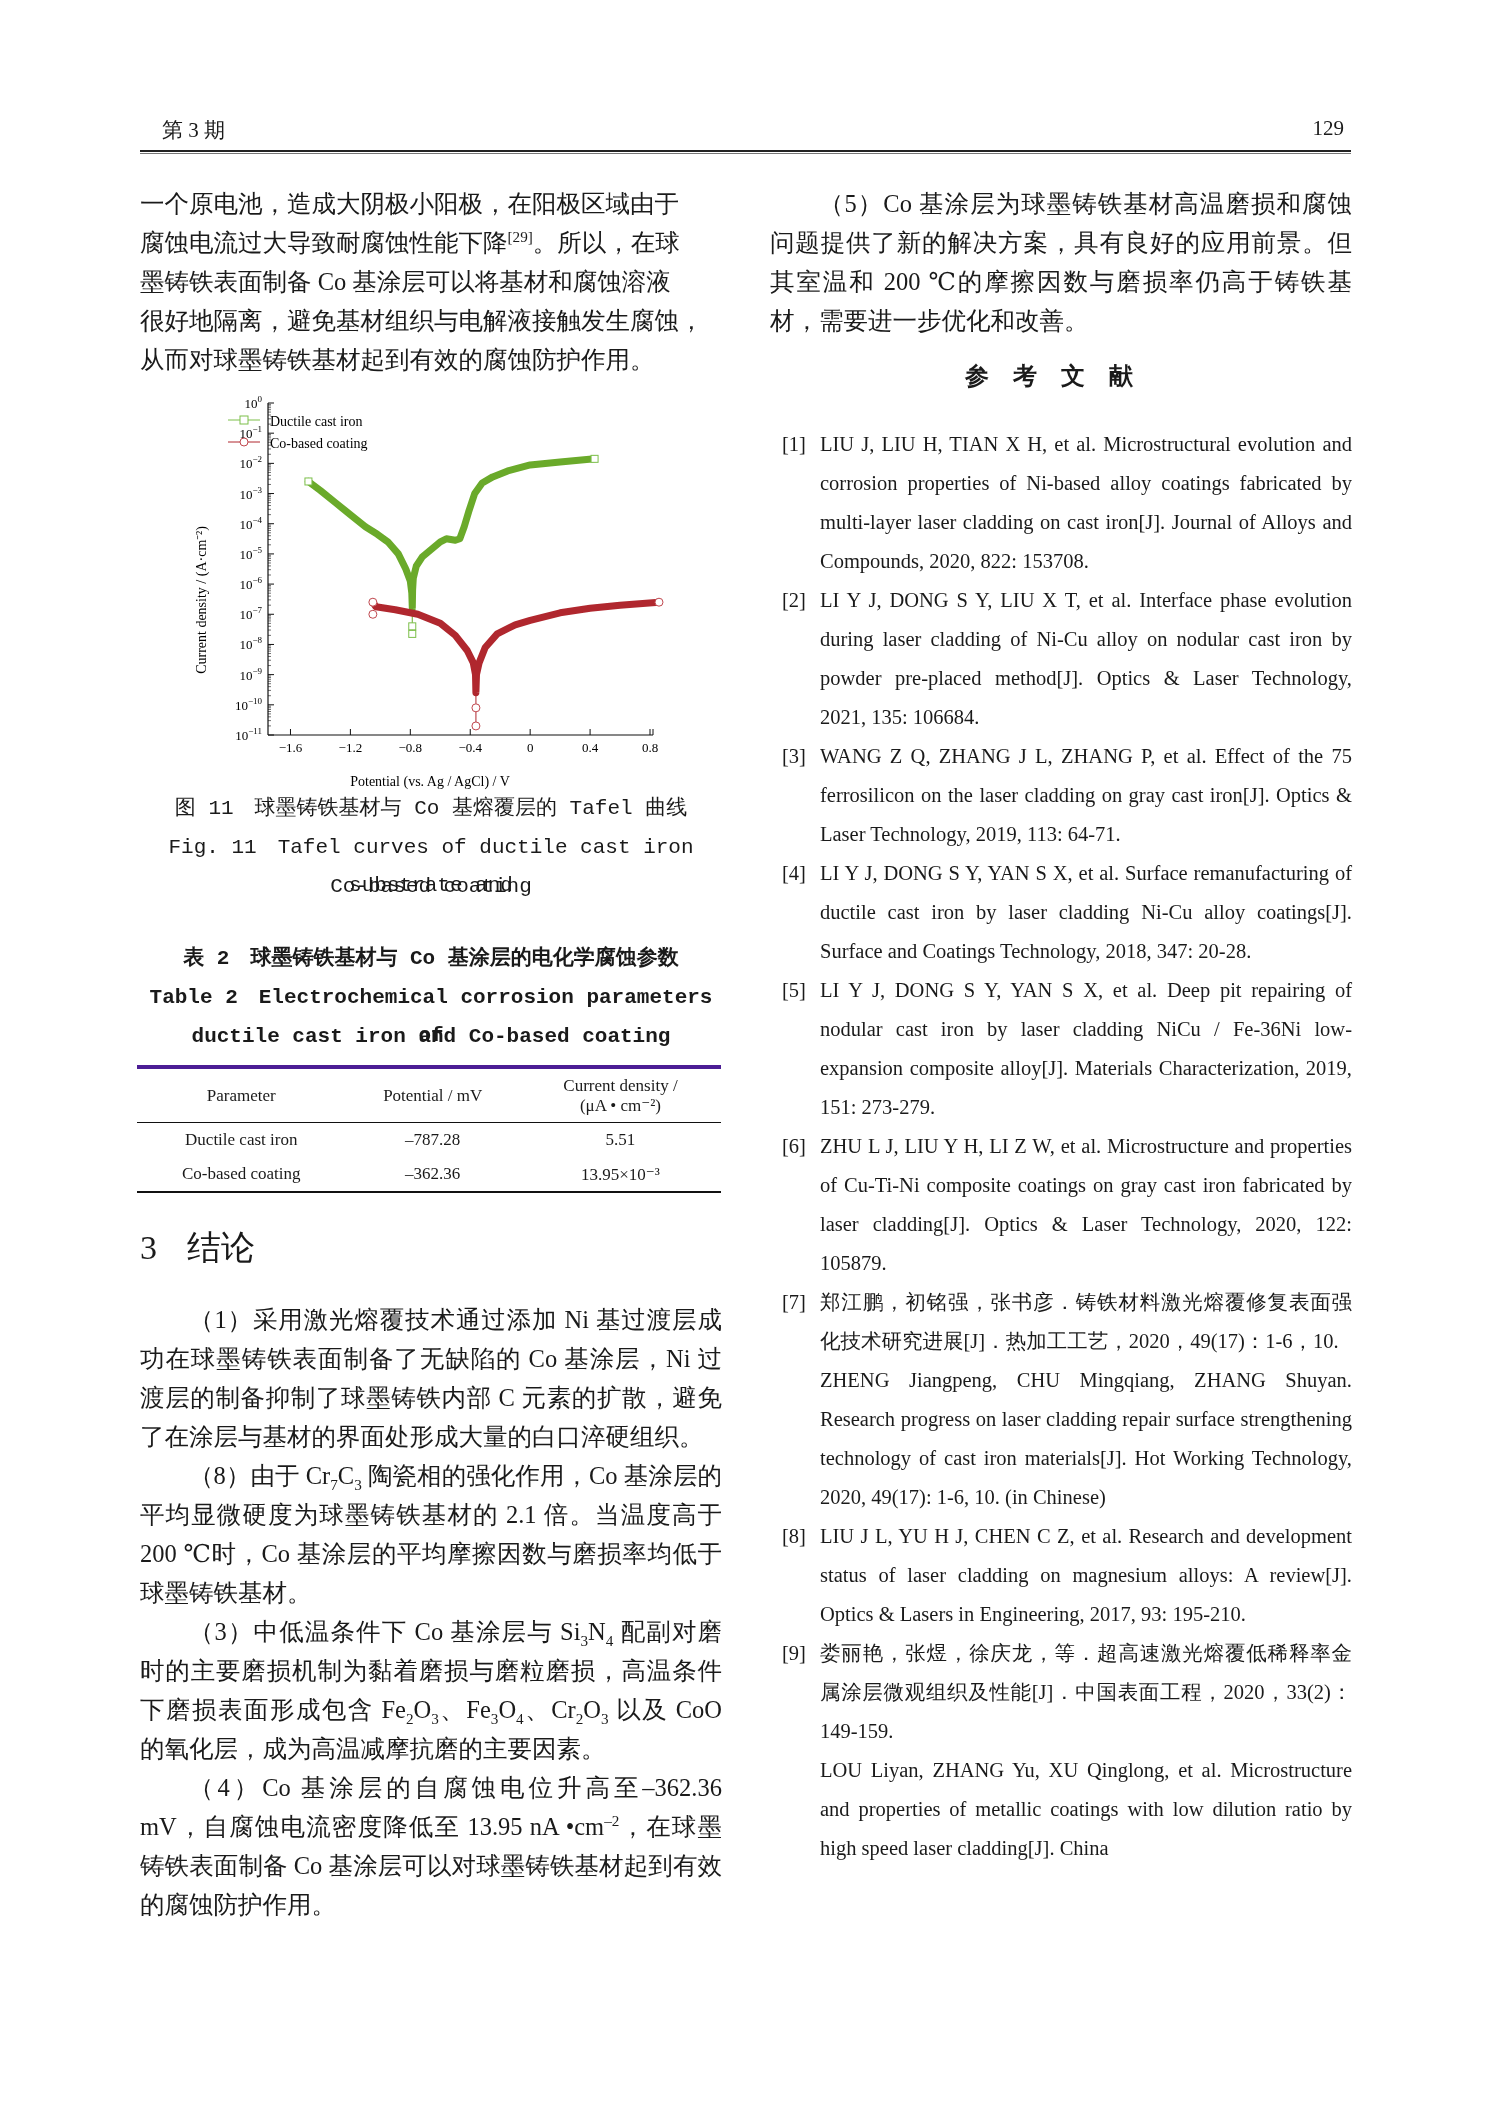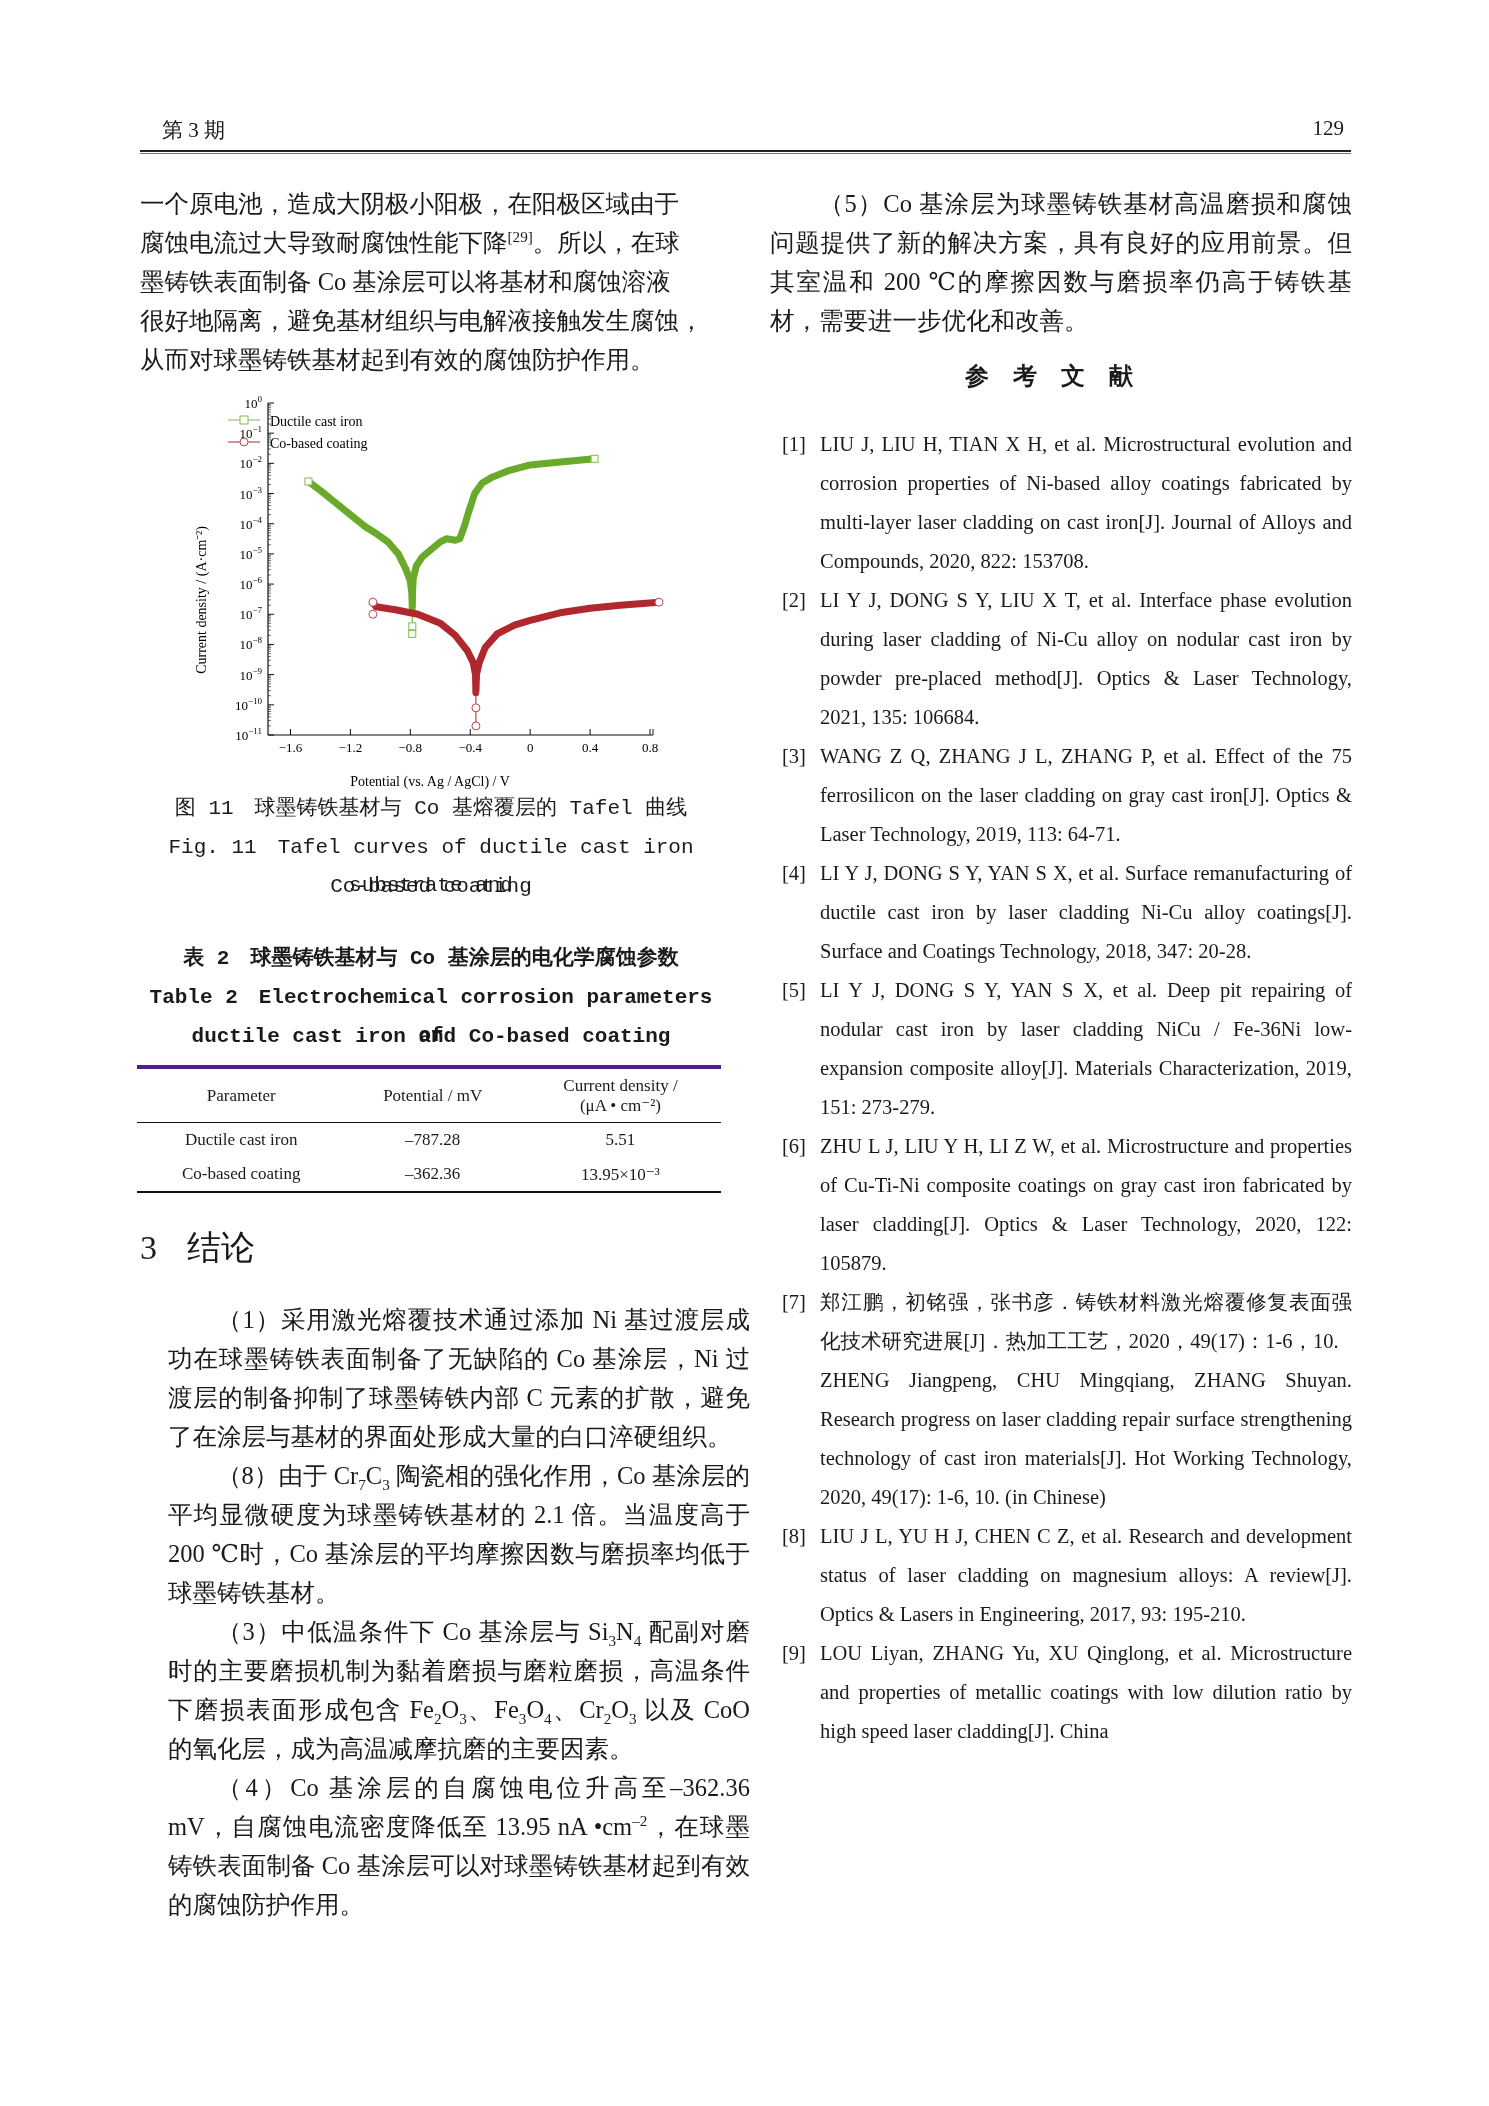--- a/index.html
+++ b/index.html
@@ -249,21 +249,21 @@
       <td>–362.36</td>
       <td>13.95×10⁻³</td>
     </tr>
   </tbody>
 </table>
 
 <div class="sec-title">
   <span class="num">3</span><span>结论</span>
 </div>
 
-<div class="col left-col" style="top:1300px;margin-left:28px;">
+<div class="col left-col" style="top:1300px;">
   <p class="indent">（1）采用激光熔覆技术通过添加 Ni 基过渡层成功在球墨铸铁表面制备了无缺陷的 Co 基涂层，Ni 过渡层的制备抑制了球墨铸铁内部 C 元素的扩散，避免了在涂层与基材的界面处形成大量的白口淬硬组织。</p>
   <p class="indent"><span>（8）由于 Cr</span><sub>7</sub><span>C</span><sub>3</sub><span> 陶瓷相的强化作用，Co 基涂层的平均显微硬度为球墨铸铁基材的 2.1 倍。当温度高于 200 ℃时，Co 基涂层的平均摩擦因数与磨损率均低于球墨铸铁基材。</span></p>
   <p class="indent"><span>（3）中低温条件下 Co 基涂层与 Si</span><sub>3</sub><span>N</span><sub>4</sub><span> 配副对磨时的主要磨损机制为黏着磨损与磨粒磨损，高温条件下磨损表面形成包含 Fe</span><sub>2</sub><span>O</span><sub>3</sub><span>、Fe</span><sub>3</sub><span>O</span><sub>4</sub><span>、Cr</span><sub>2</sub><span>O</span><sub>3</sub><span> 以及 CoO 的氧化层，成为高温减摩抗磨的主要因素。</span></p>
   <p class="indent"><span>（4）Co 基涂层的自腐蚀电位升高至–362.36 mV，自腐蚀电流密度降低至 13.95 nA •cm</span><sup>–2</sup><span>，在球墨铸铁表面制备 Co 基涂层可以对球墨铸铁基材起到有效的腐蚀防护作用。</span></p>
 </div>
 
 <div class="col right-col" style="top:184px;">
   <p class="indent">（5）Co 基涂层为球墨铸铁基材高温磨损和腐蚀问题提供了新的解决方案，具有良好的应用前景。但其室温和 200 ℃的摩擦因数与磨损率仍高于铸铁基材，需要进一步优化和改善。</p>
 </div>
 
@@ -315,16 +315,17 @@
     </div>
     <div class="ref">
       <div class="num">[8]</div>
       <div class="body">
         <span>LIU J L, YU H J, CHEN C Z, et al. Research and development status of laser cladding on magnesium alloys: A review[J]. Optics &amp; Lasers in Engineering, 2017, 93: 195-210.</span>
       </div>
     </div>
     <div class="ref">
       <div class="num">[9]</div>
       <div class="body">
+        <span>娄丽艳，张煜，徐庆龙，等．超高速激光熔覆低稀释率金属涂层微观组织及性能[J]．中国表面工程，2020，33(2)：149-159.</span>
         <span>LOU Liyan, ZHANG Yu, XU Qinglong, et al. Microstructure and properties of metallic coatings with low dilution ratio by high speed laser cladding[J]. China</span>
       </div>
     </div>
   </div>
 
 </body></html>

